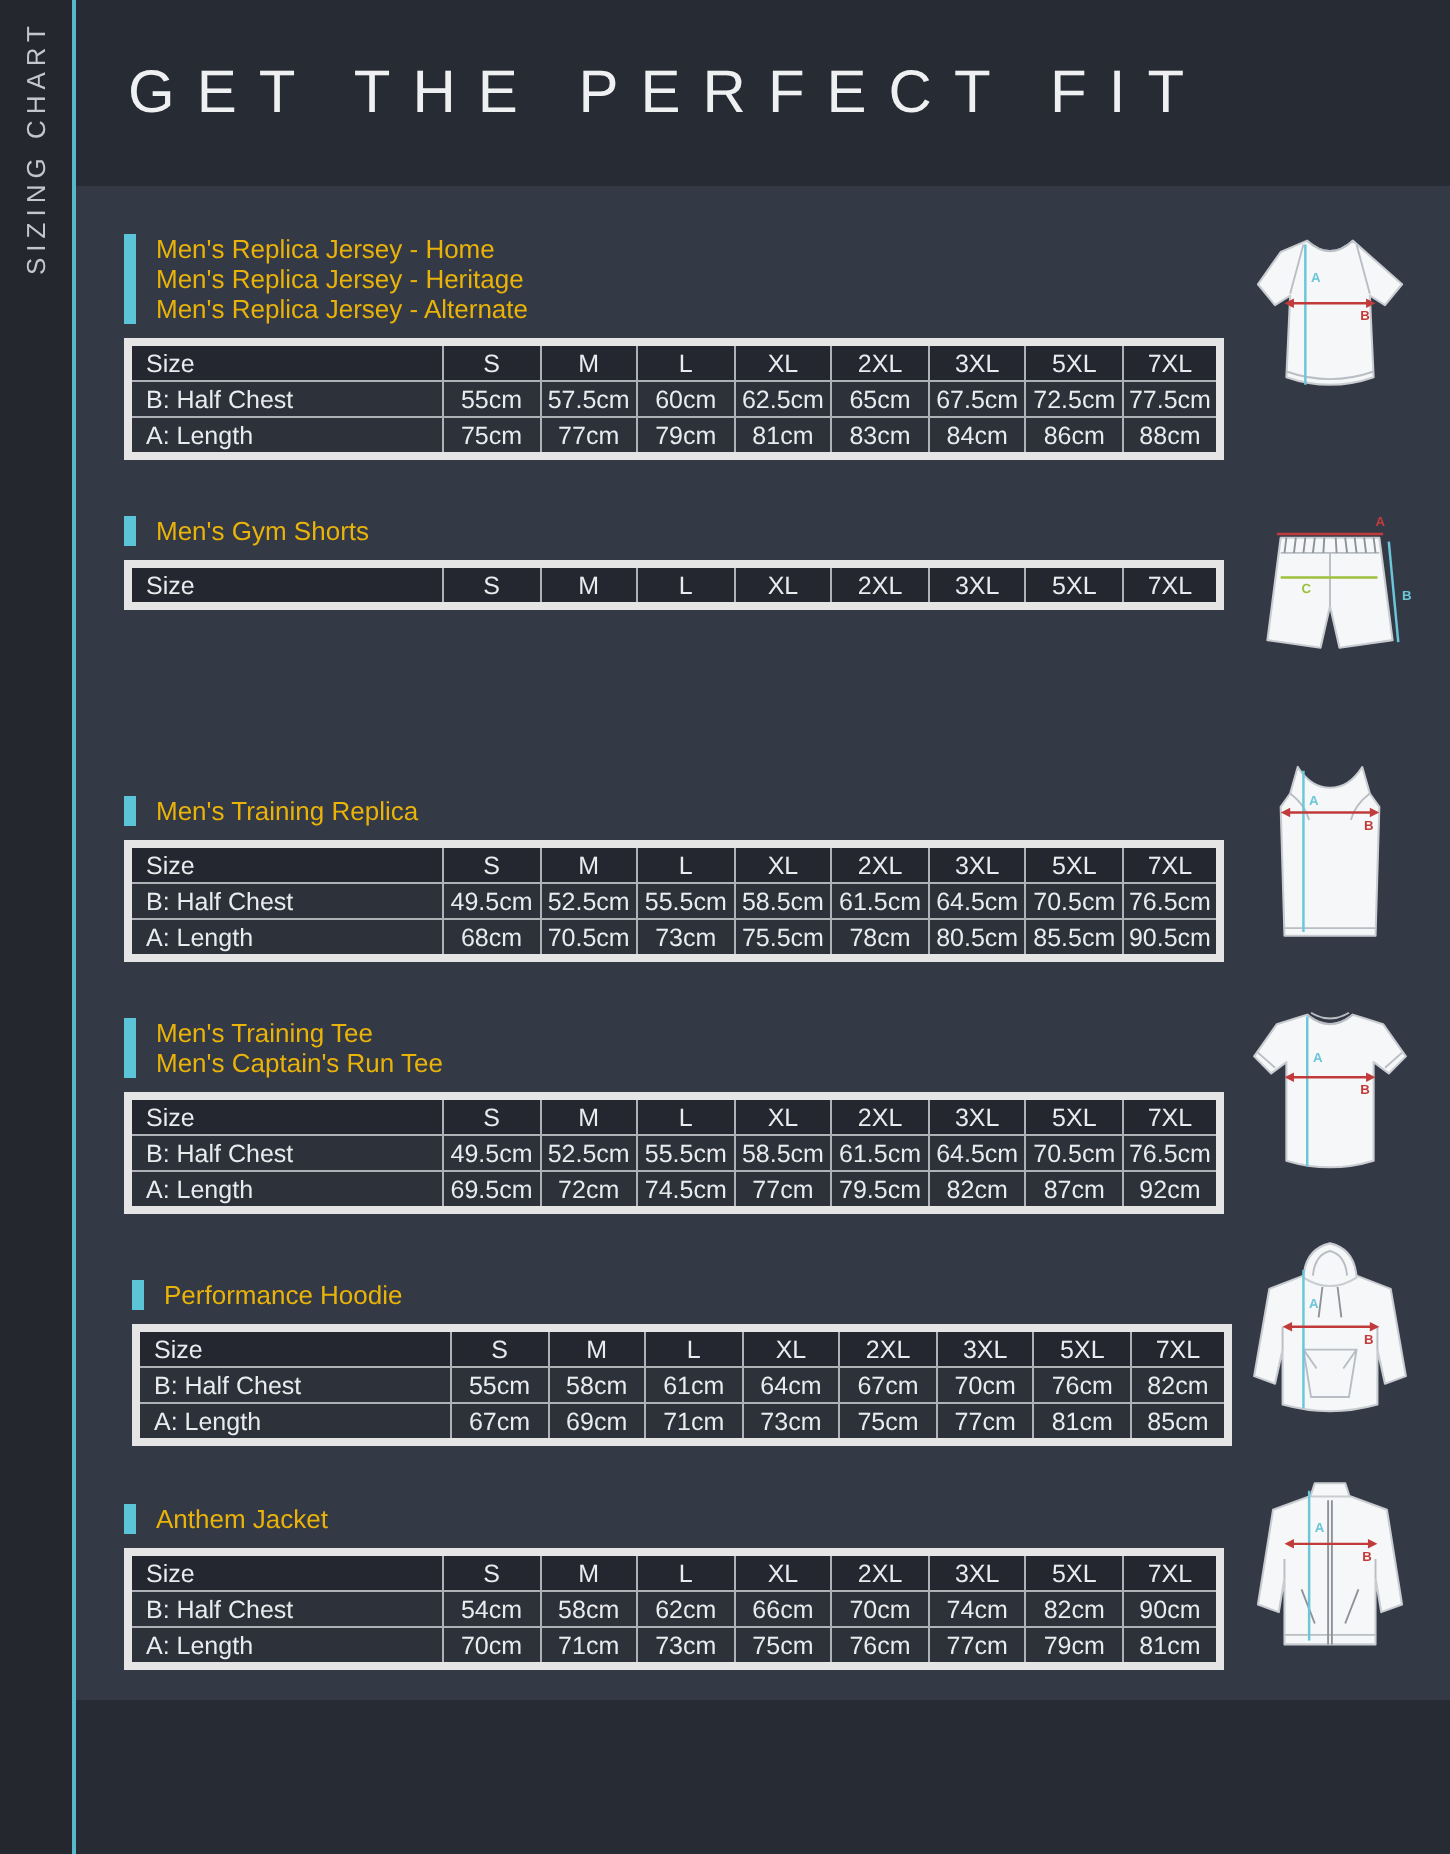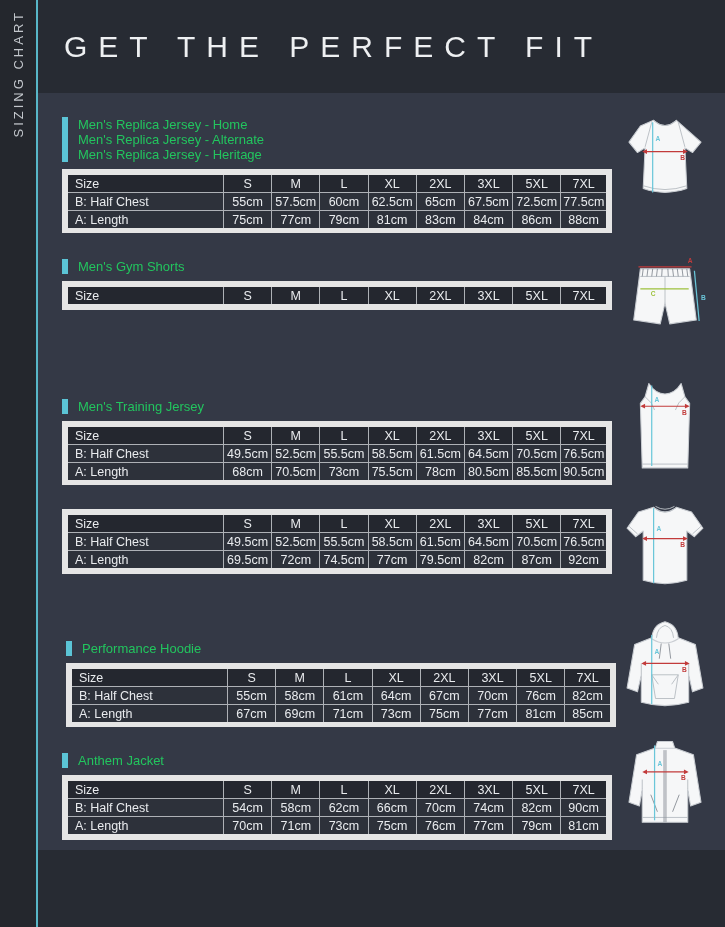--- a/index.html
+++ b/index.html
@@ -46,26 +46,26 @@
   #sections .section:nth-child(2){height:140px;}
   #sections .section:nth-child(3){height:112px;}
   #sections .section:nth-child(4){height:130px;}
   #sections .section:nth-child(5){height:112px;padding-left:28px;}
   #sections .section:nth-child(6){height:123px;}
   .titles{
     border-left:6px solid #5bc4d6;padding-left:10px;display:inline-block;
     margin-bottom:7px;
   }
   .title-line{
-    color:#22c55e;font-size:13px;line-height:15px;white-space:nowrap;
+    color:#eab308;font-size:13px;line-height:15px;white-space:nowrap;
   }
   
   .size-table{
     width:550px;border-collapse:collapse;table-layout:fixed;
-    border:6px solid #e5e5e5;
+    border:4px solid #e5e5e5;
   }
   .size-table th,.size-table td{
     border:1px solid #aeb1b6;
     color:#e9ebee;font-size:12.5px;font-weight:400;
     height:17px;padding:0 2px;text-align:center;white-space:nowrap;overflow:hidden;
     background:#2d313a;
   }
   .size-table thead th{background:#24272f;}
   .size-table .label-col{width:146px;text-align:left;padding-left:7px;}
   
@@ -99,21 +99,21 @@
   <div class="sidebar-label">SIZING CHART</div>
 </div>
 <div class="accent-line"></div>
 
 <div class="content">
   <div class="header">
     <div class="page-title">GET THE PERFECT FIT</div>
   </div>
   <div id="sections">
   <section class="section" data-illu="jersey">
-    <div class="titles"><div class="title-line">Men's Replica Jersey - Home</div><div class="title-line">Men's Replica Jersey - Alternate</div><div class="title-line">Men's Replica Jersey - Heritage</div></div>
+    <div class="titles"><div class="title-line">Men's Replica Jersey - Home</div><div class="title-line">Men's Replica Jersey - Heritage</div><div class="title-line">Men's Replica Jersey - Alternate</div></div>
     <div class="table-wrap">
       <table class="size-table">
         <thead>
               <tr>
                 <th class="label-col">Size</th>
                 <th>S</th>
                 <th>M</th>
                 <th>L</th>
                 <th>XL</th>
                 <th>2XL</th>
@@ -196,21 +196,21 @@
         <line class="m-green" x1="24" y1="43" x2="75" y2="43"></line>
         <text class="lbl lbl-green" x="35" y="51">C</text>
         <line class="m-cyan" x1="81" y1="24" x2="86" y2="77"></line>
         <text class="lbl lbl-cyan" x="88" y="55">B</text>
       </svg>
 
     </div>
   </section>
 
   <section class="section" data-illu="singlet">
-    <div class="titles"><div class="title-line">Men's Training Jersey</div></div>
+    <div class="titles"><div class="title-line">Men's Training Replica</div></div>
     <div class="table-wrap">
       <table class="size-table">
         <thead>
               <tr>
                 <th class="label-col">Size</th>
                 <th>S</th>
                 <th>M</th>
                 <th>L</th>
                 <th>XL</th>
                 <th>2XL</th>
@@ -255,20 +255,21 @@
         <line class="m-red" x1="26" y1="34" x2="74" y2="34"></line>
         <polygon class="arr-red" points="24,34 29,31.5 29,36.5"></polygon>
         <polygon class="arr-red" points="76,34 71,31.5 71,36.5"></polygon>
         <text class="lbl lbl-red" x="68" y="43">B</text>
       </svg>
 
     </div>
   </section>
 
   <section class="section" data-illu="tee">
+    <div class="titles"><div class="title-line">Men's Training Tee</div><div class="title-line">Men's Captain's Run Tee</div></div>
     <div class="table-wrap">
       <table class="size-table">
         <thead>
               <tr>
                 <th class="label-col">Size</th>
                 <th>S</th>
                 <th>M</th>
                 <th>L</th>
                 <th>XL</th>
                 <th>2XL</th>

